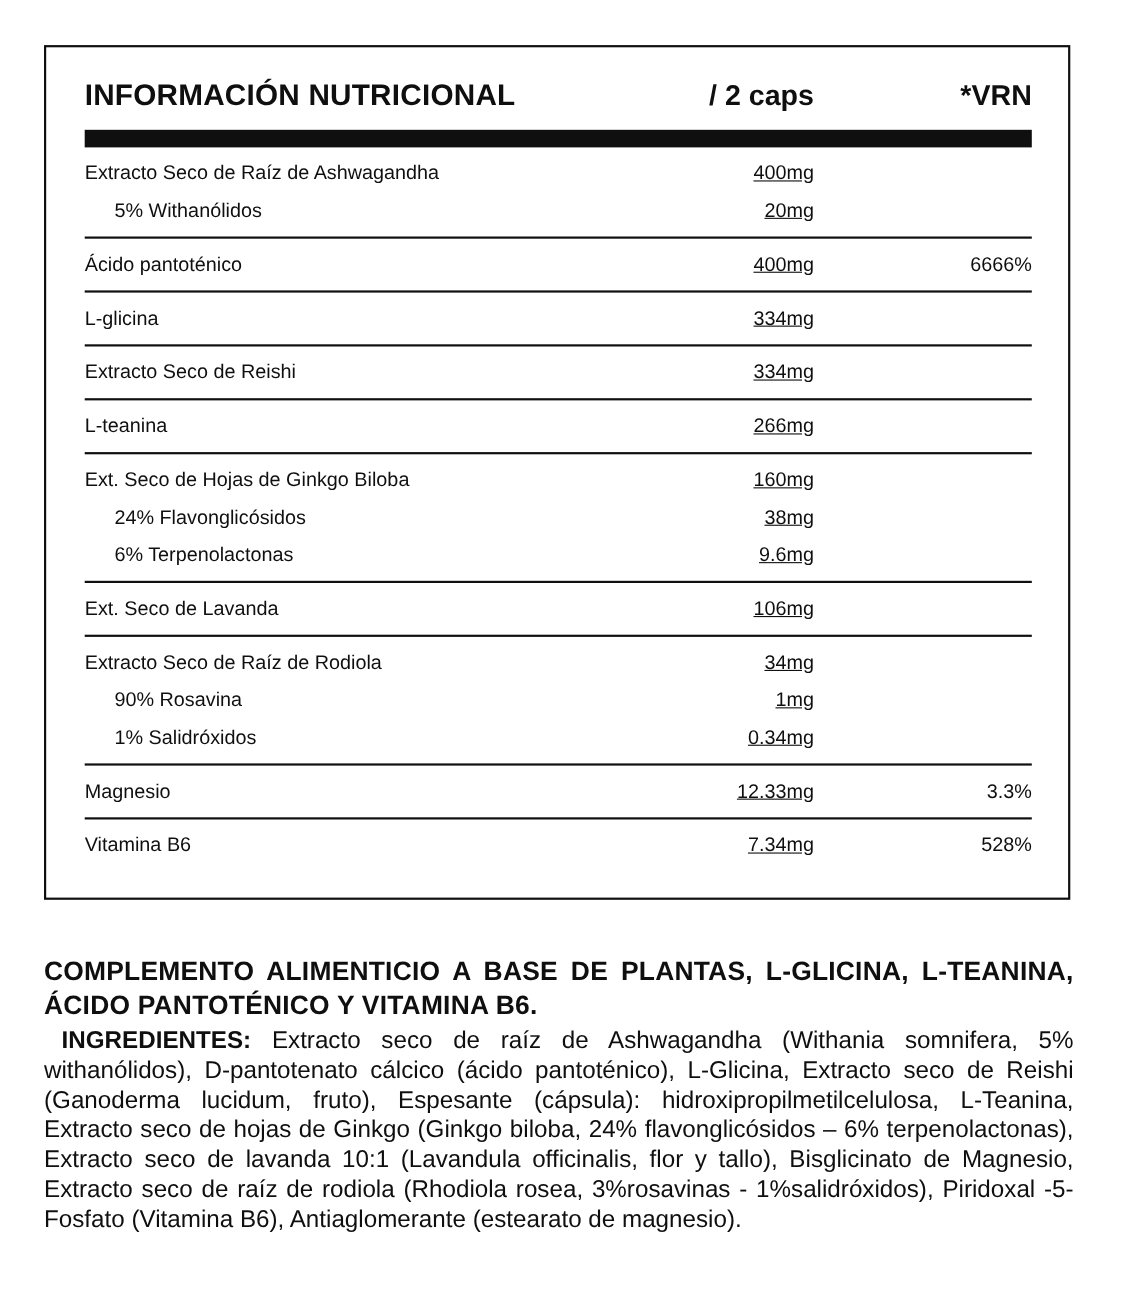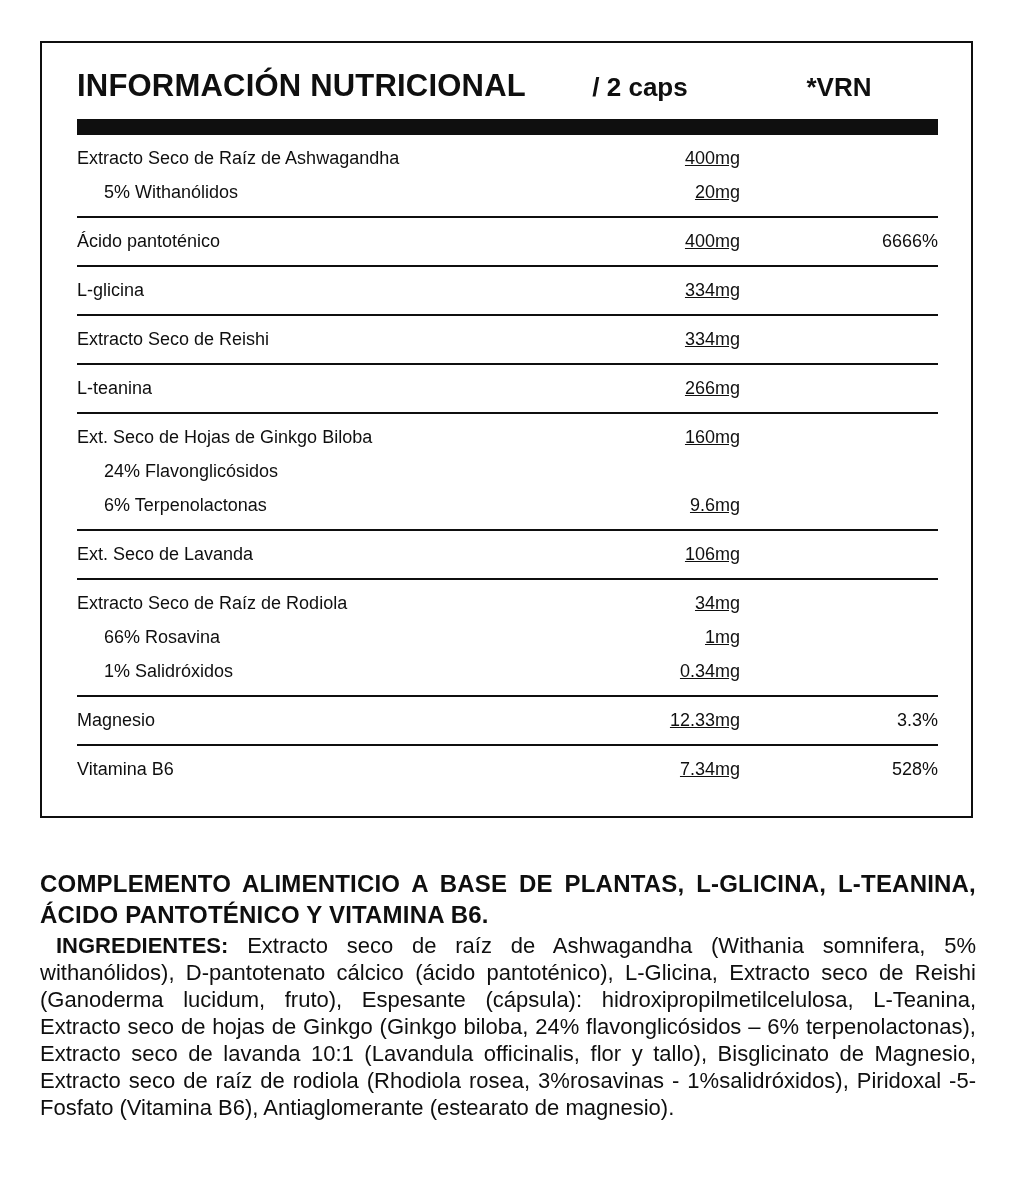--- a/index.html
+++ b/index.html
@@ -21,30 +21,30 @@
     background: #ffffff;
     padding: 26px 33px 22px 35px;
   }
   .cols {
     display: grid;
     grid-template-columns: 1fr 200px 198px;
     align-items: baseline;
   }
   .label-header { }
   .label-header .title {
-    font-size: 31px;
+    font-size: 27px;
     font-weight: bold;
     letter-spacing: 0.2px;
     line-height: 34px;
   }
   .label-header .serving,
   .label-header .vrn-head {
     font-size: 26px;
     font-weight: bold;
-    text-align: center;
+    text-align: right;
     line-height: 34px;
   }
   .thick-bar {
     height: 16px;
     background: #0f0f0f;
     margin-top: 15px;
   }
   .row {
     padding: 6px 0 7px 0;
     border-bottom: 2px solid #0f0f0f;
@@ -135,20 +135,21 @@
           </div>
         </div>
         <div class="row">
           <div class="cols line">
             <span class="name">Ext. Seco de Hojas de Ginkgo Biloba</span>
             <span class="amount">160mg</span>
             <span class="vrn"></span>
           </div>
           <div class="cols line sub">
             <span class="name">24% Flavonglicósidos</span>
+            <span class="amount">38mg</span>
             <span class="vrn"></span>
           </div>
           <div class="cols line sub">
             <span class="name">6% Terpenolactonas</span>
             <span class="amount">9.6mg</span>
             <span class="vrn"></span>
           </div>
         </div>
         <div class="row">
           <div class="cols line">
@@ -157,21 +158,21 @@
             <span class="vrn"></span>
           </div>
         </div>
         <div class="row">
           <div class="cols line">
             <span class="name">Extracto Seco de Raíz de Rodiola</span>
             <span class="amount">34mg</span>
             <span class="vrn"></span>
           </div>
           <div class="cols line sub">
-            <span class="name">66% Rosavina</span>
+            <span class="name">90% Rosavina</span>
             <span class="amount">1mg</span>
             <span class="vrn"></span>
           </div>
           <div class="cols line sub">
             <span class="name">1% Salidróxidos</span>
             <span class="amount">0.34mg</span>
             <span class="vrn"></span>
           </div>
         </div>
         <div class="row">

